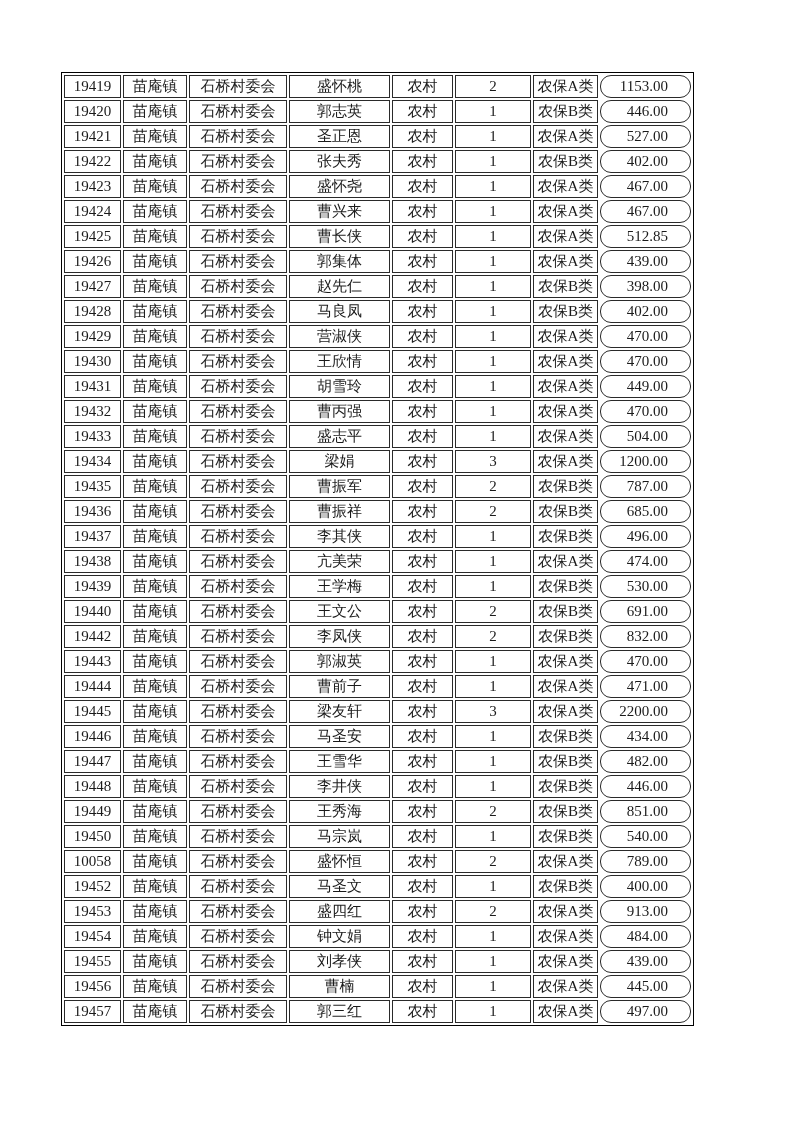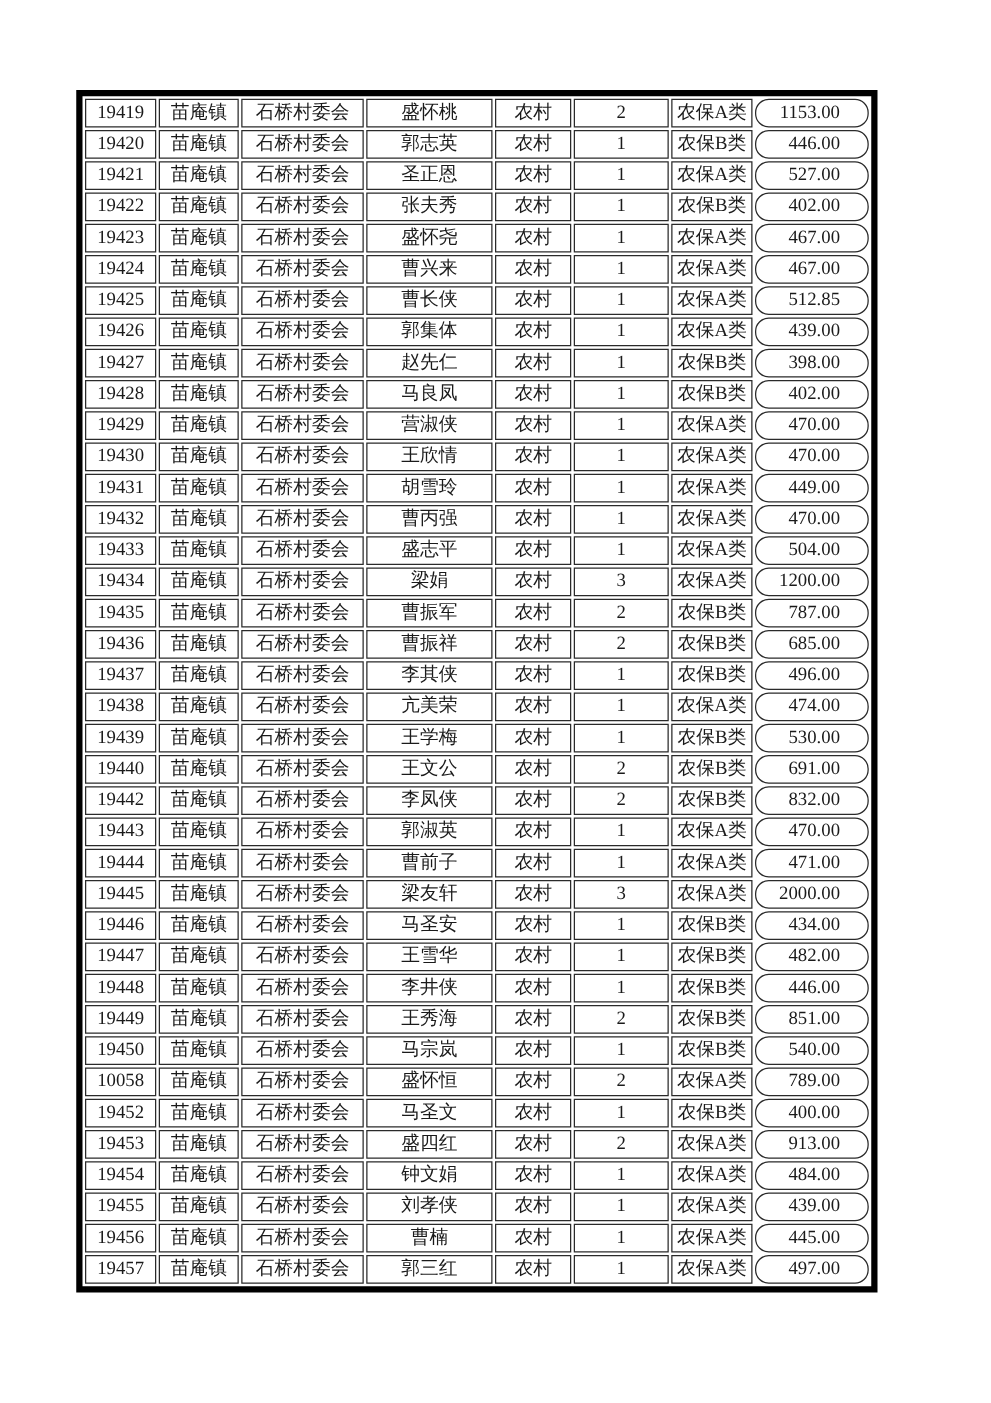--- a/index.html
+++ b/index.html
@@ -15,21 +15,21 @@
     overflow: hidden;
     font-family: "Liberation Serif", "DejaVu Serif", serif;
   }
   table.grid {
     position: absolute;
     left: 61px;
     top: 72px;
     border-collapse: separate;
     border-spacing: 2px;
     table-layout: fixed;
-    border: 5px solid #000000;
+    border: 1px solid #000000;
     background: #ffffff;
   }
   table.grid td {
     box-sizing: border-box;
     border: 1px solid #2a2a2a;
     height: 21px;
     line-height: 21px;
     padding: 0;
     font-size: 15px;
     color: #1a1a1a;
@@ -320,21 +320,21 @@
           <td class="col-7">471.00</td>
         </tr>
         <tr>
           <td class="col-0">19445</td>
           <td class="col-1">苗庵镇</td>
           <td class="col-2">石桥村委会</td>
           <td class="col-3">梁友轩</td>
           <td class="col-4">农村</td>
           <td class="col-5">3</td>
           <td class="col-6">农保A类</td>
-          <td class="col-7">2000.00</td>
+          <td class="col-7">2200.00</td>
         </tr>
         <tr>
           <td class="col-0">19446</td>
           <td class="col-1">苗庵镇</td>
           <td class="col-2">石桥村委会</td>
           <td class="col-3">马圣安</td>
           <td class="col-4">农村</td>
           <td class="col-5">1</td>
           <td class="col-6">农保B类</td>
           <td class="col-7">434.00</td>

